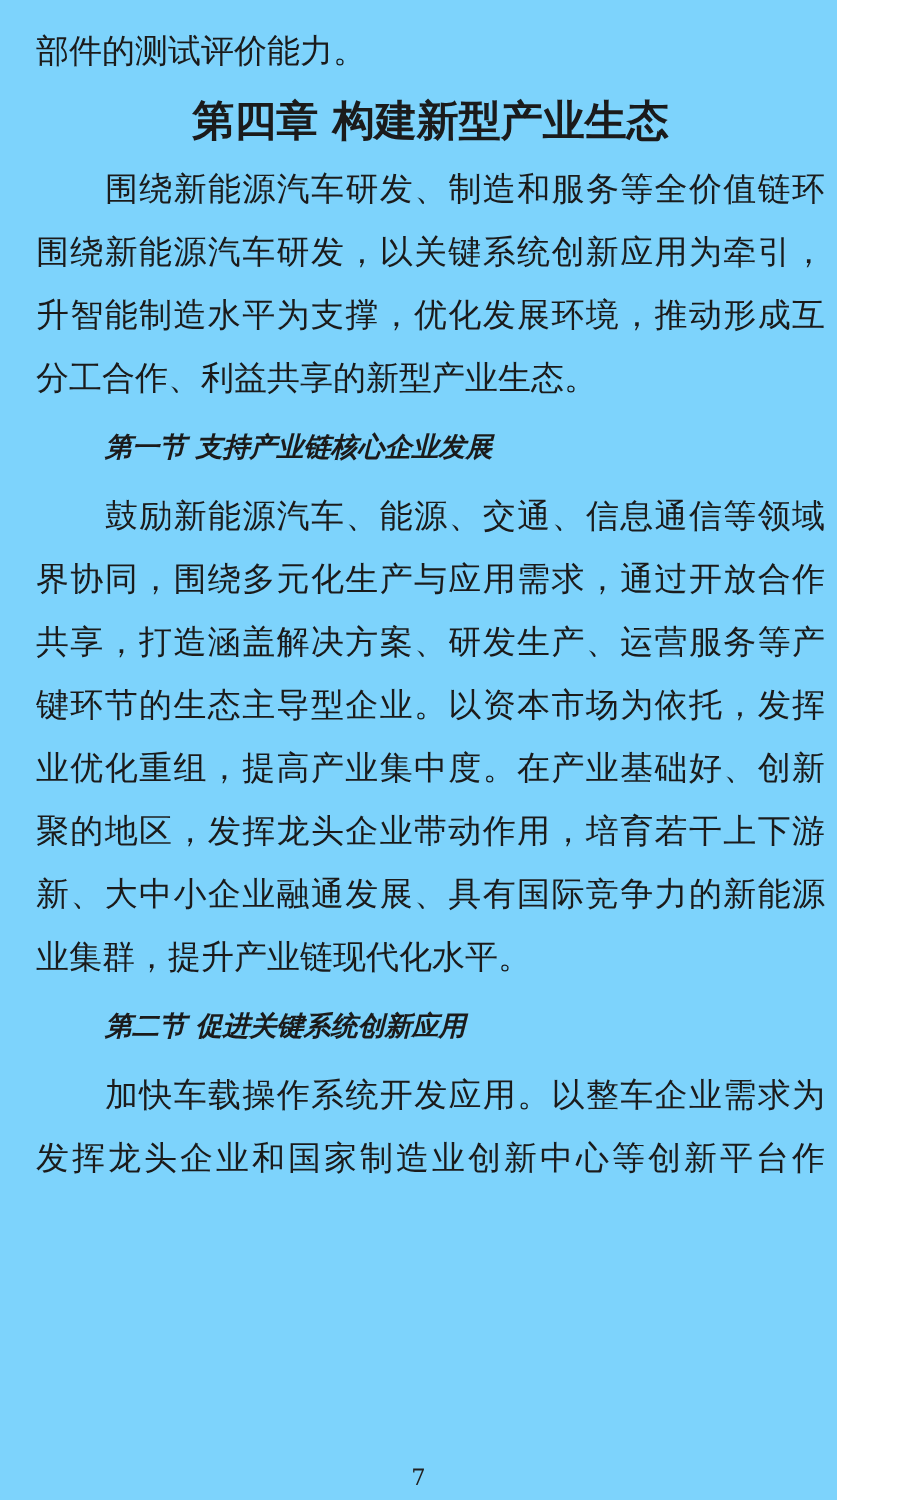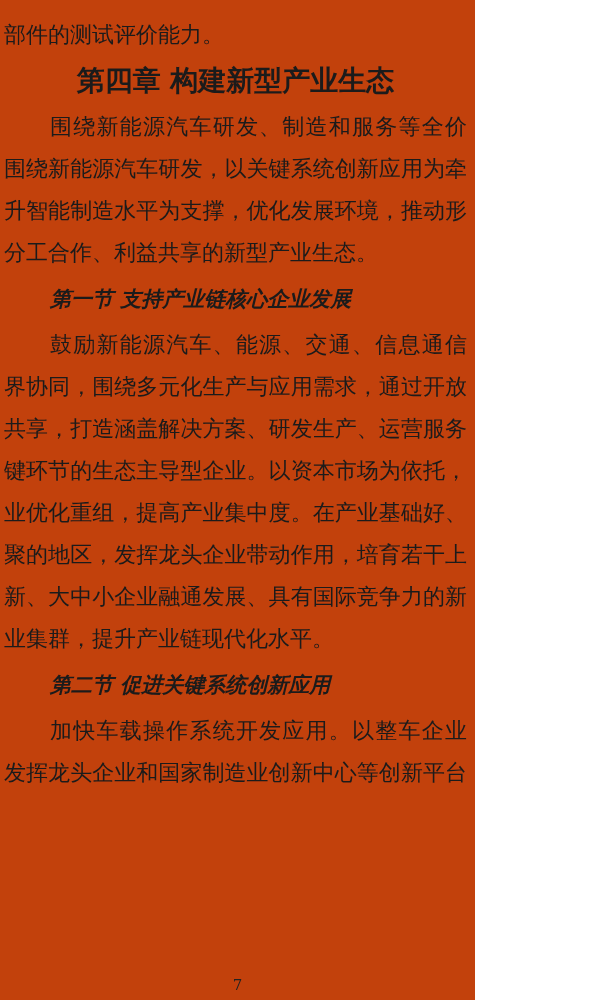--- a/index.html
+++ b/index.html
@@ -2,25 +2,25 @@
 <html><head>
 <meta charset="utf-8">
 <style>
   html, body {
     margin: 0;
     padding: 0;
     background: #ffffff;
   }
   .doc-page {
     position: relative;
-    width: 475px;
+    width: 558px;
     height: 1000px;
-    background: #c2410c;
+    background: #7dd3fc;
     box-sizing: border-box;
-    padding: 14px 8px 0 4px;
+    padding: 14px 8px 0 24px;
     overflow: hidden;
     font-family: "DejaVu Serif", "Liberation Serif", serif;
     color: #1b1b1b;
   }
   .line {
     font-size: 22px;
     line-height: 42px;
     height: 42px;
     text-align: justify;
     text-align-last: justify;
@@ -38,21 +38,21 @@
     font-size: 28px;
     line-height: 46px;
     height: 46px;
     margin: 2px 0;
     text-align: center;
     text-align-last: center;
   }
   .section-heading {
     font-weight: 700;
     font-style: italic; 
-    font-size: 21px;
+    font-size: 18px;
     line-height: 46px;
     height: 46px;
     margin: 2px 0;
     text-indent: 46px;
     text-align: left;
     text-align-last: left;
   }
   .page-number {
     position: absolute;
     left: 0;

